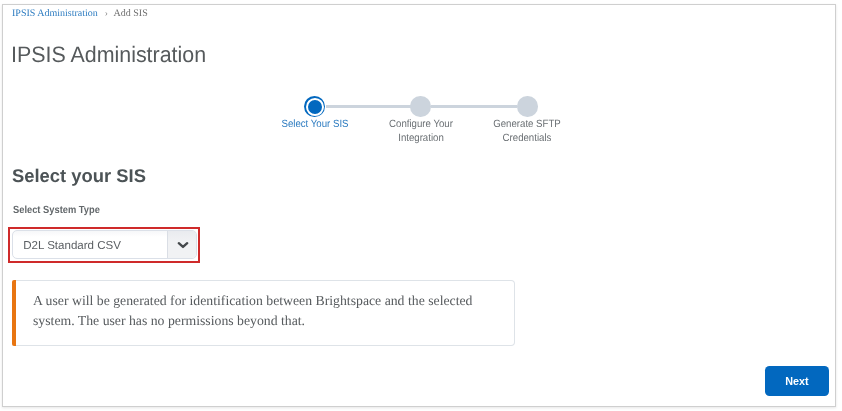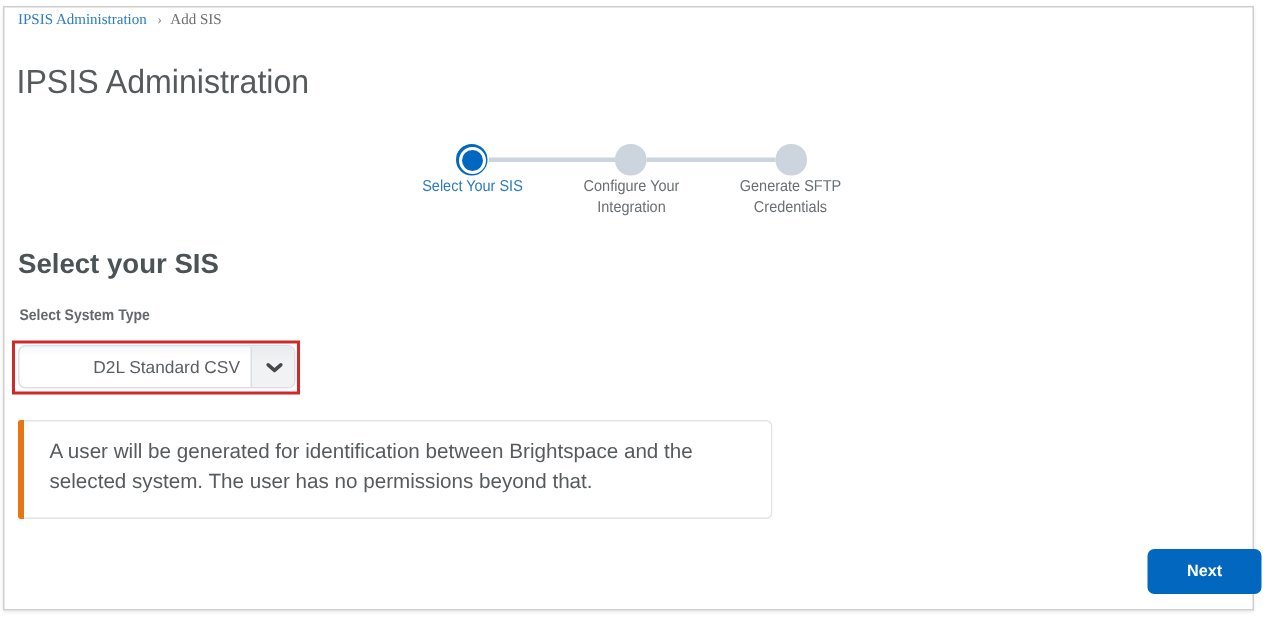--- a/index.html
+++ b/index.html
@@ -45,36 +45,36 @@
   
   .highlight{position:absolute;left:7.7px;top:226.8px;width:192.6px;height:36px;border:2.6px solid #cf2a2a;box-sizing:border-box;}
 
   
   .select{
     position:absolute;left:11.6px;top:230px;width:185px;height:29px;
     border:1px solid #dbe0e8;border-radius:5px;box-sizing:border-box;
     background:linear-gradient(180deg,#f6f7f9 0%,#ffffff 22%);display:flex;align-items:stretch;overflow:hidden;
   }
   .select-value{flex:1;display:flex;align-items:center;padding-left:10.6px;font-size:11.55px;color:#5a5e62;}
-  .select-value>span{display:block;transform:translateY(0.6px);margin-left:39px;}
+  .select-value>span{display:block;transform:translateY(0.6px);}
   .select-arrow{position:relative;width:28px;background:linear-gradient(180deg,#e9ebef 0%,#f1f2f4 40%,#f1f2f4 100%);border-left:1px solid #dadee5;}
   .select-arrow svg{position:absolute;left:8px;top:8px;}
 
   
   .infobox{
     position:absolute;left:16.2px;top:280px;width:498.8px;height:66px;
     border:1px solid #dee3e8;border-left:none;border-radius:0 4px 4px 0;
     box-sizing:border-box;background:#fff;
   }
   .infobox-bar{position:absolute;left:12.1px;top:280px;width:4.2px;height:66.2px;background:#e87511;border-radius:2px 0 0 2px;}
-  .infobox-text{position:absolute;left:33px;top:291px;width:445px;font-size:13.75px;line-height:19.7px;color:#575b5e;}
+  .infobox-text{position:absolute;left:33px;top:291px;width:445px;font-size:13.75px;line-height:19.7px;color:#575b5e;font-family:Liberation Serif, serif;}
 
   
   .next-btn{
-    position:absolute;left:765px;top:365.7px;width:76px;height:30.3px;
+    position:absolute;left:765px;top:365.7px;width:64px;height:30.3px;
     background:#0268bf;color:#ffffff;border:none;border-radius:4.5px;
     font-family:"Liberation Sans",sans-serif;font-size:10.8px;font-weight:700;
     display:flex;align-items:center;justify-content:center;cursor:pointer;padding:0;
   }
 </style>
 </head>
 <body>
 
 <div id="page">
   <div class="frame"></div>

